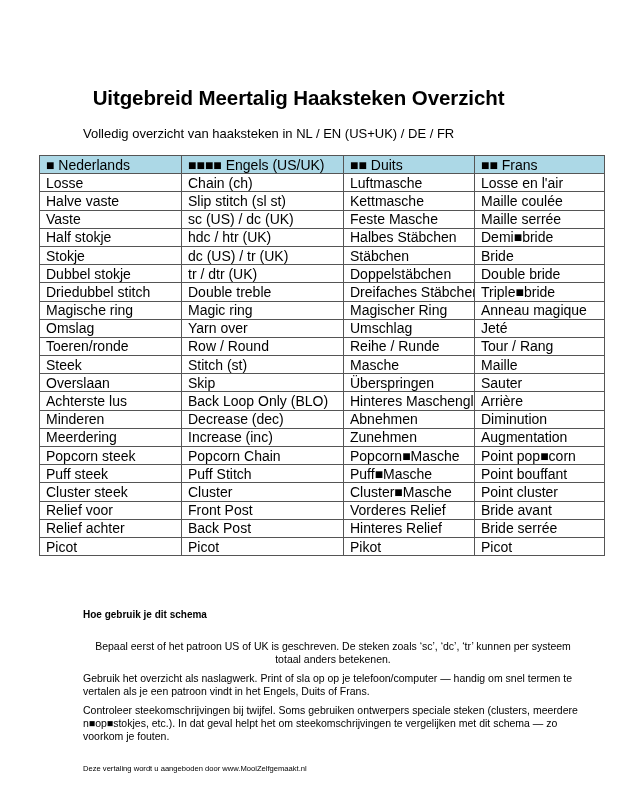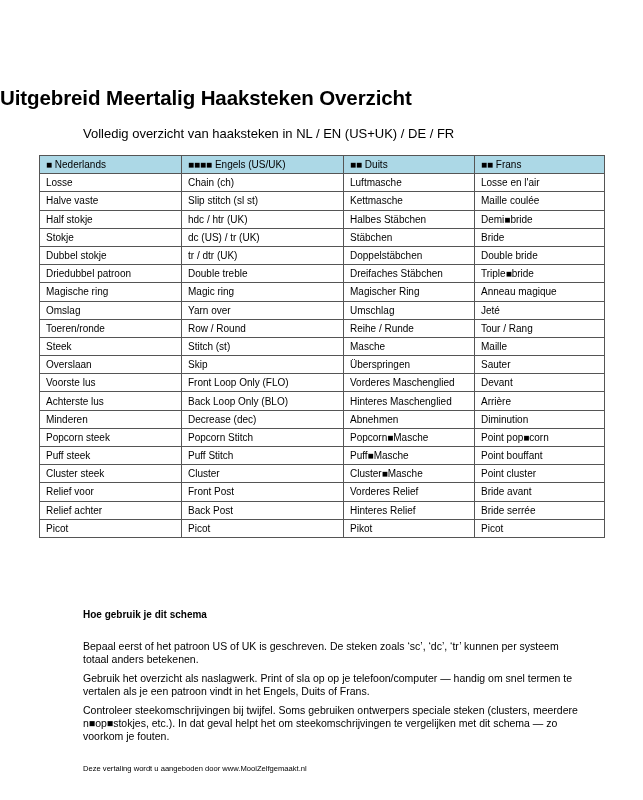--- a/index.html
+++ b/index.html
@@ -1,28 +1,28 @@
 <!DOCTYPE html>
 <html><head>
 <meta charset="utf-8">
 <style>
   html, body { margin: 0; padding: 0; background: #ffffff; }
   body { width: 643px; height: 800px; position: relative; overflow: hidden;
          font-family: "Liberation Sans", sans-serif; color: #000; }
-  .title { position: absolute; left: 0; width: 597px; top: 86px; 
+  .title { position: absolute; left: 0; width: 597px; top: 86px; text-align: center;
            font-size: 20.5px; font-weight: bold; letter-spacing: -0.1px; }
   .subtitle { position: absolute; left: 83px; top: 126px; font-size: 13px; }
   table.grid { position: absolute; left: 39px; top: 155px; width: 565px;
-               border-collapse: collapse; font-size: 10px; table-layout: fixed; }
+               border-collapse: collapse; font-size: 14px; table-layout: fixed; }
   table.grid th, table.grid td { border: 1px solid #555; height: 17.2px; padding: 0 0 0 6px;
                text-align: left; font-weight: normal; white-space: nowrap; overflow: hidden; }
   table.grid th { background: #acd8e6; }
   .sec-heading { position: absolute; left: 83px; top: 609px; font-size: 10px; font-weight: bold; }
   .para { position: absolute; left: 83px; width: 500px; font-size: 10.5px; line-height: 13.2px; }
-  .p1 { top: 640px; }
+  .p1 { top: 640px; text-align: center; }
   .p2 { top: 672px; }
   .p3 { top: 704px; }
   .footer { position: absolute; left: 83px; top: 764px; font-size: 7.6px; }
 </style>
 </head>
 <body>
 
 <div class="title">Uitgebreid Meertalig Haaksteken Overzicht</div>
 <div class="subtitle">Volledig overzicht van haaksteken in NL / EN (US+UK) / DE / FR</div>
 
@@ -48,39 +48,45 @@
         <td>Luftmasche</td>
         <td>Losse en l'air</td>
       </tr>
       <tr>
         <td>Halve vaste</td>
         <td>Slip stitch (sl st)</td>
         <td>Kettmasche</td>
         <td>Maille coulée</td>
       </tr>
       <tr>
+        <td>Vaste</td>
+        <td>sc (US) / dc (UK)</td>
+        <td>Feste Masche</td>
+        <td>Maille serrée</td>
+      </tr>
+      <tr>
         <td>Half stokje</td>
         <td>hdc / htr (UK)</td>
         <td>Halbes Stäbchen</td>
         <td>Demi■bride</td>
       </tr>
       <tr>
         <td>Stokje</td>
         <td>dc (US) / tr (UK)</td>
         <td>Stäbchen</td>
         <td>Bride</td>
       </tr>
       <tr>
         <td>Dubbel stokje</td>
         <td>tr / dtr (UK)</td>
         <td>Doppelstäbchen</td>
         <td>Double bride</td>
       </tr>
       <tr>
-        <td>Driedubbel patroon</td>
+        <td>Driedubbel stitch</td>
         <td>Double treble</td>
         <td>Dreifaches Stäbchen</td>
         <td>Triple■bride</td>
       </tr>
       <tr>
         <td>Magische ring</td>
         <td>Magic ring</td>
         <td>Magischer Ring</td>
         <td>Anneau magique</td>
       </tr>
@@ -102,40 +108,40 @@
         <td>Masche</td>
         <td>Maille</td>
       </tr>
       <tr>
         <td>Overslaan</td>
         <td>Skip</td>
         <td>Überspringen</td>
         <td>Sauter</td>
       </tr>
       <tr>
-        <td>Voorste lus</td>
-        <td>Front Loop Only (FLO)</td>
-        <td>Vorderes Maschenglied</td>
-        <td>Devant</td>
-      </tr>
-      <tr>
         <td>Achterste lus</td>
         <td>Back Loop Only (BLO)</td>
         <td>Hinteres Maschenglied</td>
         <td>Arrière</td>
       </tr>
       <tr>
         <td>Minderen</td>
         <td>Decrease (dec)</td>
         <td>Abnehmen</td>
         <td>Diminution</td>
       </tr>
       <tr>
+        <td>Meerdering</td>
+        <td>Increase (inc)</td>
+        <td>Zunehmen</td>
+        <td>Augmentation</td>
+      </tr>
+      <tr>
         <td>Popcorn steek</td>
-        <td>Popcorn Stitch</td>
+        <td>Popcorn Chain</td>
         <td>Popcorn■Masche</td>
         <td>Point pop■corn</td>
       </tr>
       <tr>
         <td>Puff steek</td>
         <td>Puff Stitch</td>
         <td>Puff■Masche</td>
         <td>Point bouffant</td>
       </tr>
       <tr>

